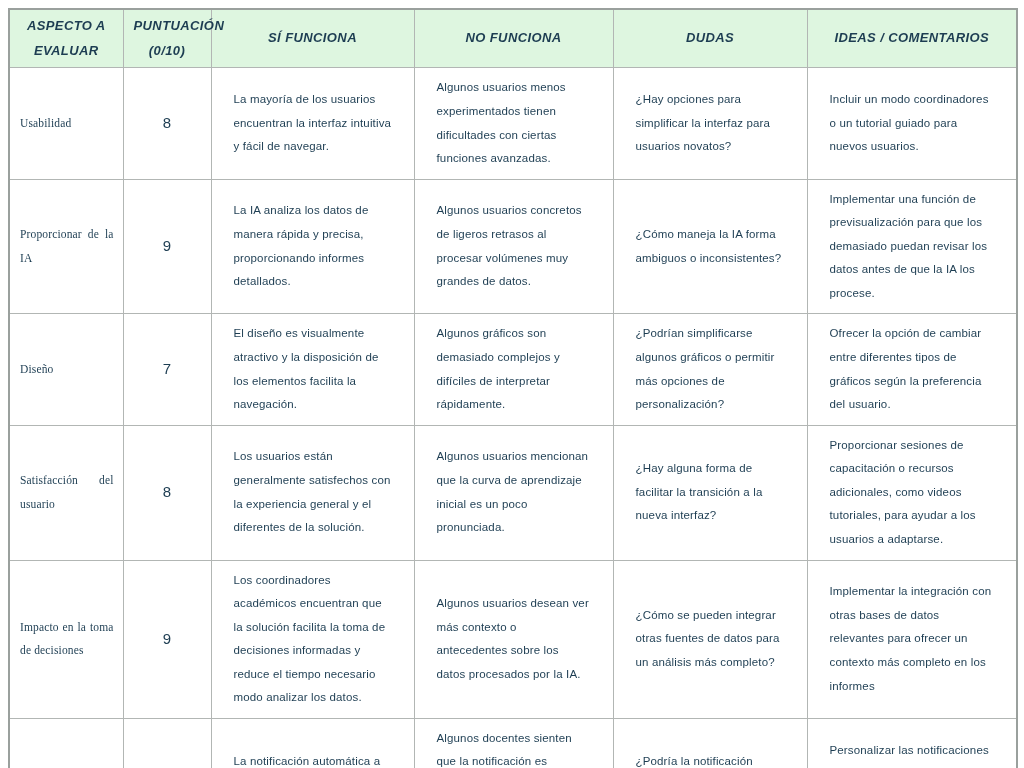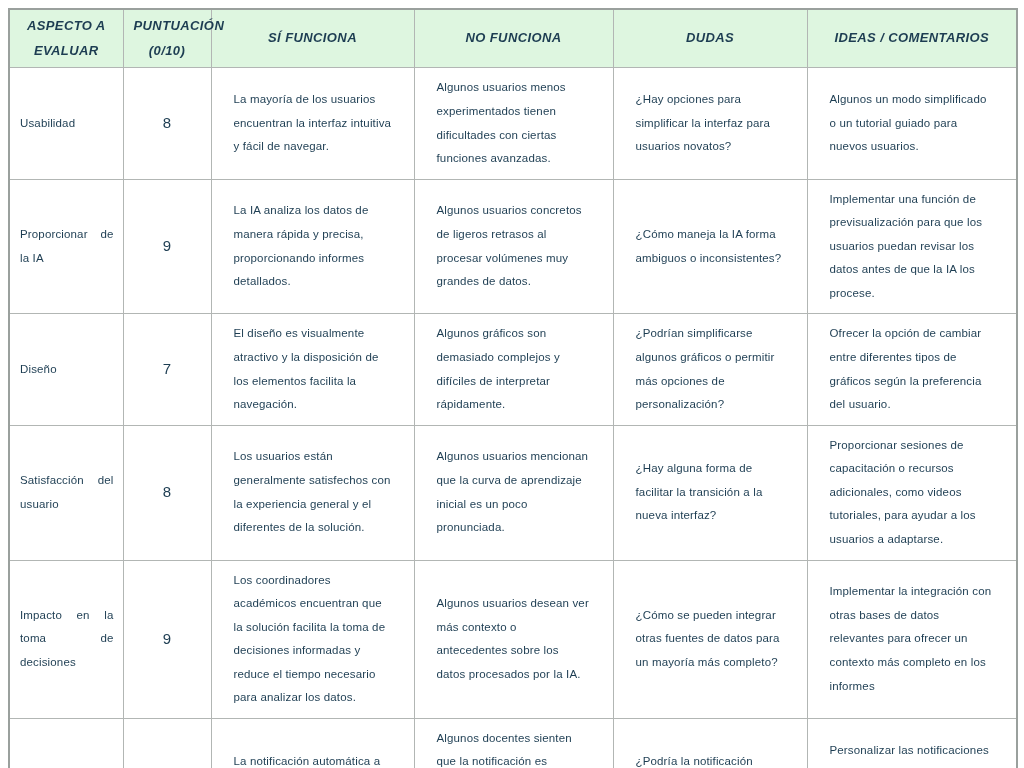--- a/index.html
+++ b/index.html
@@ -43,20 +43,21 @@
     font-size: 11.5px;
     line-height: 2.05;
     vertical-align: middle;
     padding: 8px 22px;
     text-align: left;
     letter-spacing: 0.15px;
   }
   td.aspect {
     text-align: justify;
     padding: 8px 9px 8px 10px;
+    font-family: Liberation Serif, serif;
   }
   td.score {
     text-align: center;
     font-size: 15px;
     padding: 4px;
   }
   tr.hrow   { height: 56px; font-style: italic; }
   tr.row-0  { height: 86px; }
   tr.row-1  { height: 115px; }
   tr.row-2  { height: 90px; }
@@ -87,52 +88,52 @@
         <th class="hdr">IDEAS / COMENTARIOS</th>
       </tr>
     </thead>
     <tbody>
       <tr class="row-0">
         <td class="cell aspect">Usabilidad</td>
         <td class="cell score">8</td>
         <td class="cell">La mayoría de los usuarios encuentran la interfaz intuitiva y fácil de navegar.</td>
         <td class="cell">Algunos usuarios menos experimentados tienen dificultades con ciertas funciones avanzadas.</td>
         <td class="cell">¿Hay opciones para simplificar la interfaz para usuarios novatos?</td>
-        <td class="cell">Algunos un modo simplificado o un tutorial guiado para nuevos usuarios.</td>
+        <td class="cell">Incluir un modo coordinadores o un tutorial guiado para nuevos usuarios.</td>
       </tr>
       <tr class="row-1">
         <td class="cell aspect">Proporcionar de la IA</td>
         <td class="cell score">9</td>
         <td class="cell">La IA analiza los datos de manera rápida y precisa, proporcionando informes detallados.</td>
         <td class="cell">Algunos usuarios concretos de ligeros retrasos al procesar volúmenes muy grandes de datos.</td>
         <td class="cell">¿Cómo maneja la IA forma ambiguos o inconsistentes?</td>
-        <td class="cell">Implementar una función de previsualización para que los usuarios puedan revisar los datos antes de que la IA los procese.</td>
+        <td class="cell">Implementar una función de previsualización para que los demasiado puedan revisar los datos antes de que la IA los procese.</td>
       </tr>
       <tr class="row-2">
         <td class="cell aspect">Diseño</td>
         <td class="cell score">7</td>
         <td class="cell">El diseño es visualmente atractivo y la disposición de los elementos facilita la navegación.</td>
         <td class="cell">Algunos gráficos son demasiado complejos y difíciles de interpretar rápidamente.</td>
         <td class="cell">¿Podrían simplificarse algunos gráficos o permitir más opciones de personalización?</td>
         <td class="cell">Ofrecer la opción de cambiar entre diferentes tipos de gráficos según la preferencia del usuario.</td>
       </tr>
       <tr class="row-3">
         <td class="cell aspect">Satisfacción del usuario</td>
         <td class="cell score">8</td>
         <td class="cell">Los usuarios están generalmente satisfechos con la experiencia general y el diferentes de la solución.</td>
         <td class="cell">Algunos usuarios mencionan que la curva de aprendizaje inicial es un poco pronunciada.</td>
         <td class="cell">¿Hay alguna forma de facilitar la transición a la nueva interfaz?</td>
         <td class="cell">Proporcionar sesiones de capacitación o recursos adicionales, como videos tutoriales, para ayudar a los usuarios a adaptarse.</td>
       </tr>
       <tr class="row-4">
         <td class="cell aspect">Impacto en la toma de decisiones</td>
         <td class="cell score">9</td>
-        <td class="cell">Los coordinadores académicos encuentran que la solución facilita la toma de decisiones informadas y reduce el tiempo necesario para analizar los datos.</td>
+        <td class="cell">Los coordinadores académicos encuentran que la solución facilita la toma de decisiones informadas y reduce el tiempo necesario modo analizar los datos.</td>
         <td class="cell">Algunos usuarios desean ver más contexto o antecedentes sobre los datos procesados por la IA.</td>
-        <td class="cell">¿Cómo se pueden integrar otras fuentes de datos para un mayoría más completo?</td>
+        <td class="cell">¿Cómo se pueden integrar otras fuentes de datos para un análisis más completo?</td>
         <td class="cell">Implementar la integración con otras bases de datos relevantes para ofrecer un contexto más completo en los informes</td>
       </tr>
       <tr class="row-5">
         <td class="cell aspect">Comunicación con los docentes</td>
         <td class="cell score">7</td>
         <td class="cell">La notificación automática a los docentes sobre cómo se utilizó su retroalimentación es valorada positivamente.</td>
         <td class="cell">Algunos docentes sienten que la notificación es demasiado genérica y carece de detalles específicos sobre su contribución.</td>
         <td class="cell">¿Podría la notificación incluir ejemplos concretos de cómo se aplicaron sus sugerencias?</td>
         <td class="cell">Personalizar las notificaciones para que incluyan ejemplos específicos de cómo se utilizó la retroalimentación de cada docente.</td>
       </tr>

